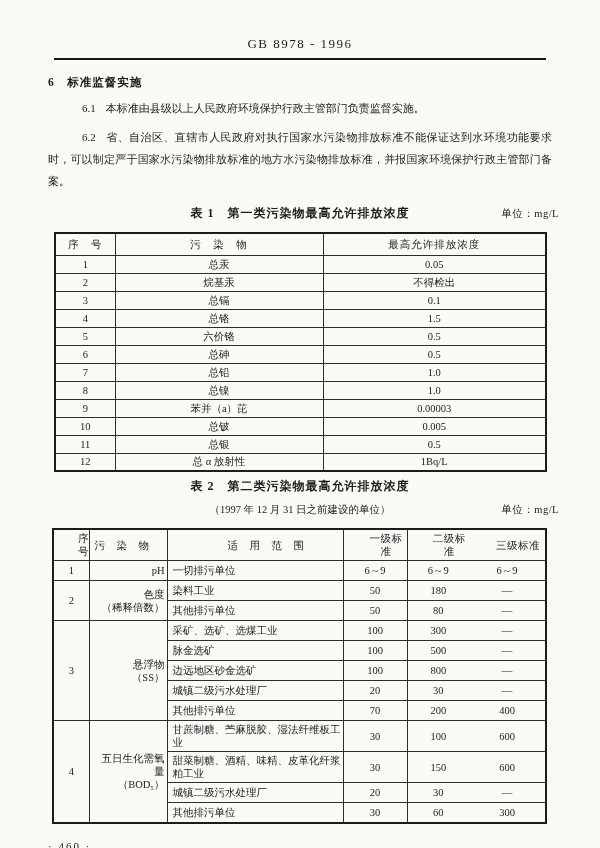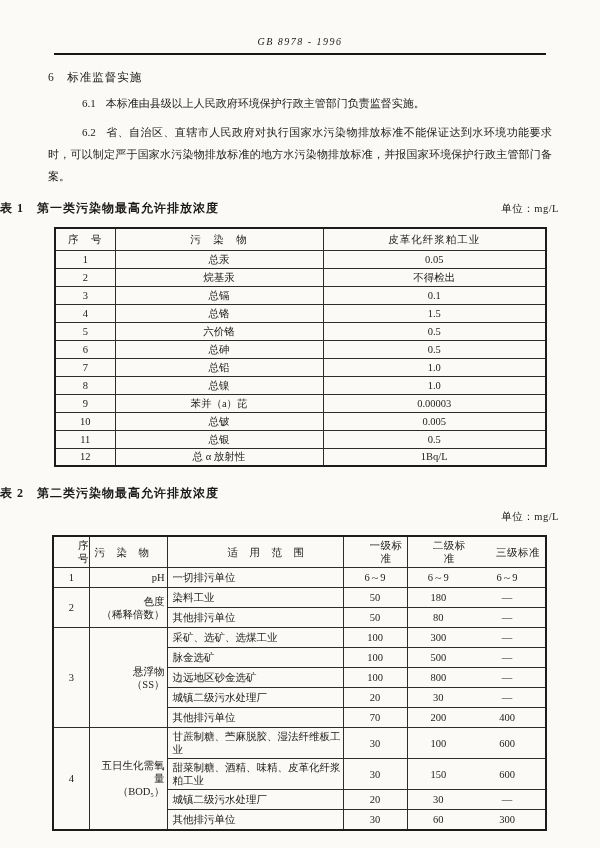--- a/index.html
+++ b/index.html
@@ -7,48 +7,48 @@
   body {
     background: #fbfaf6;
     color: #1b1b1b;
     font-family: "Liberation Serif", "DejaVu Serif", serif;
     overflow: hidden;
     position: relative;
   }
   .doc-header {
     margin-top: 36px;
     text-align: center;
-    font-size: 10px;
+    font-size: 13px;
     letter-spacing: 1.5px;
-    font-style: italic;
   }
   .header-rule {
     margin: 6px 0 0 54px;
     width: 492px;
     border-top: 2px solid #161616;
   }
   .section-heading {
     margin: 15px 0 0 48px;
     font-size: 11.5px;
-    font-weight: normal;
+    font-weight: bold;
     letter-spacing: 1px;
   }
   .clause {
     margin: 7px 48px 0 48px;
     font-size: 11px;
     line-height: 22px;
     text-align: justify;
   }
   .clause .cnum { margin-right: 10px; padding-left: 34px; }
   .table-title-row {
     position: relative;
     margin-top: 13px;
     height: 18px;
   }
   .table-title {
+    text-align: center;
     font-size: 12px;
     font-weight: bold;
     letter-spacing: 1px;
   }
   .unit-label {
     position: absolute;
     right: 41px;
     top: 2px;
     font-size: 10.5px;
     font-weight: normal;
@@ -135,21 +135,21 @@
 <table id="t1">
   <colgroup>
       <col class="c1">
       <col class="c2">
       <col class="c3">
     </colgroup>
   <thead>
     <tr>
       <th class="v">序　号</th>
       <th class="v">污　染　物</th>
-      <th>皮革化纤浆粕工业</th>
+      <th>最高允许排放浓度</th>
     </tr>
   </thead>
   <tbody>
     <tr>
         <td class="v">1</td>
         <td class="v">总汞</td>
         <td>0.05</td>
       </tr>
     <tr>
         <td class="v">2</td>
@@ -202,24 +202,25 @@
         <td>0.5</td>
       </tr>
     <tr>
         <td class="v">12</td>
         <td class="v">总 α 放射性</td>
         <td>1Bq/L</td>
       </tr>
   </tbody>
 </table>
 
-<div class="table-title-row" style="margin-top:18px;">
+<div class="table-title-row" style="margin-top:6px;">
   <div class="table-title">表 2　第二类污染物最高允许排放浓度</div>
 </div>
 <div class="table-subtitle-row">
+  <div class="table-subtitle">（1997 年 12 月 31 日之前建设的单位）</div>
   <span class="unit-label" style="top:0;">单位：mg/L</span>
 </div>
 
 <table id="t2">
   <colgroup>
       <col class="c1">
       <col class="c2">
       <col class="c3">
       <col class="c4">
       <col class="c5">

